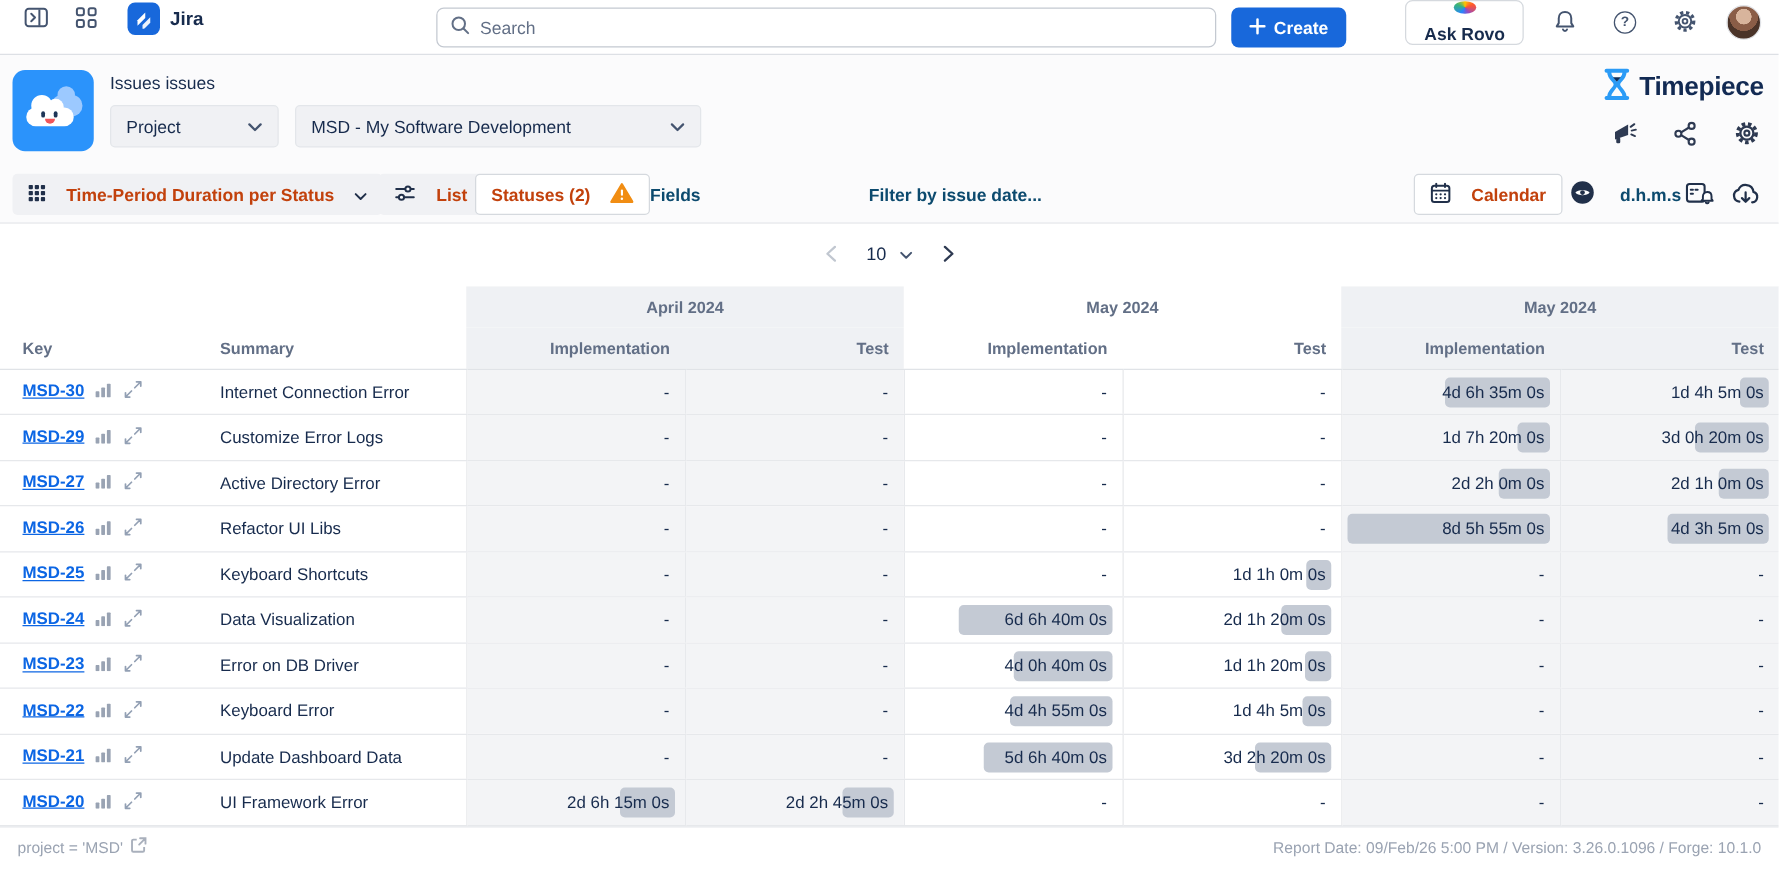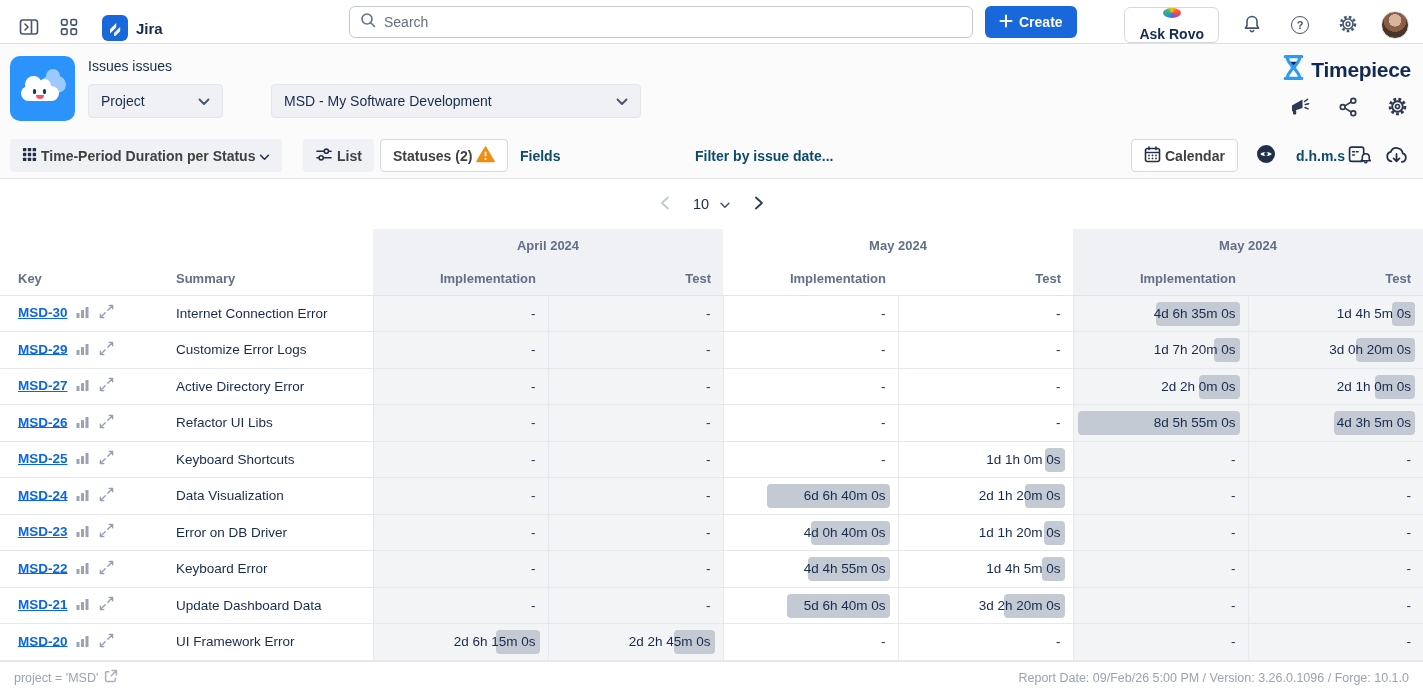--- a/index.html
+++ b/index.html
@@ -1,19 +1,19 @@
 <!DOCTYPE html>
 <html><head>
 <meta charset="utf-8">
 <style>
   * { margin:0; padding:0; box-sizing:border-box; }
   html,body { width:1423px; height:695px; font-family:"Liberation Sans", sans-serif; background:#fff; color:#172B4D; overflow:hidden; }
 
   
-  .topnav { position:relative; height:44px; background:#fff; border-bottom:1px solid #DDE0E5; display:flex; align-items:flex-end; padding:0 14px; }
+  .topnav { position:relative; height:44px; background:#fff; border-bottom:1px solid #DDE0E5; display:flex; align-items:flex-start; padding:0 14px; }
   .nav-left { display:flex; align-items:center; gap:10px; }
   .icon-btn { width:30px; height:30px; display:flex; align-items:center; justify-content:center; border:none; background:transparent; border-radius:4px; cursor:pointer; }
   .jira-brand { display:flex; align-items:center; gap:8px; margin-left:8px; }
   .jira-tile { width:26px; height:26px; border-radius:6px; background:#1868DB; display:flex; align-items:center; justify-content:center; }
   .jira-name { font-size:15px; font-weight:700; color:#172B4D; }
   .search-wrap { position:absolute; left:349px; top:6px; width:624px; height:32px; border:1px solid #C4C9D1; border-radius:6px; display:flex; align-items:center; gap:8px; padding:0 10px; background:#fff; }
   .search-wrap input { border:none; outline:none; flex:1; font-size:14px; color:#172B4D; font-family:inherit; background:transparent; }
   .search-wrap input::placeholder { color:#626F86; }
   .create-btn { position:absolute; left:985px; top:6px; height:32px; padding:0 14px; background:#1868DB; color:#fff; border:none; border-radius:6px; font-size:14px; font-weight:700; display:flex; align-items:center; gap:6px; cursor:pointer; font-family:inherit; }
   .nav-right { margin-left:auto; display:flex; align-items:center; gap:18px; }
@@ -30,29 +30,29 @@
   .cloud-bk::before { content:""; position:absolute; width:14px; height:14px; border-radius:50%; background:#9CC9FF; top:-7px; left:5px; }
   .cloud-w { position:absolute; left:11px; top:30px; width:38px; height:15px; background:#fff; border-radius:8px; }
   .cloud-w::before { content:""; position:absolute; width:17px; height:17px; border-radius:50%; background:#fff; top:-10px; left:4px; }
   .cloud-w::after { content:""; position:absolute; width:13px; height:13px; border-radius:50%; background:#fff; top:-7px; left:17px; }
   .cloud-eye { position:absolute; width:3px; height:5px; background:#1D3557; border-radius:2px; top:33px; }
   .cloud-mouth { position:absolute; top:39px; left:26px; width:8px; height:4px; background:#F0565A; border-radius:0 0 8px 8px; }
   .select-issues-label { position:absolute; left:88px; top:14px; font-size:14px; color:#172B4D; }
   .dd-row { position:absolute; left:88px; top:40px; display:flex; gap:13px; }
   .dropdown { height:34px; background:#F0F1F4; border:1px solid #E3E6EA; border-radius:4px; display:flex; align-items:center; justify-content:space-between; padding:0 12px; font-size:14px; color:#172B4D; cursor:pointer; }
   .dd-scope { width:135px; }
-  .dd-project { width:370px;margin-left:35px; }
+  .dd-project { width:325px; }
   .brand-wrap { position:absolute; right:12px; top:10px; display:flex; align-items:center; gap:5px; }
   .brand-name { font-size:21px; font-weight:700; color:#122A53; letter-spacing:-0.3px; }
   .hdr-icons { position:absolute; right:14px; top:52px; display:flex; gap:25px; align-items:center; }
   .hdr-icons .icon-btn { width:24px; height:24px; }
 
   
   .toolbar { position:relative; height:47px; background:#FBFBFC; border-bottom:1px solid #E2E4E8; }
-  .tb-btn { position:absolute; top:7px; height:33px; display:flex; align-items:center; gap:4px; border-radius:4px; font-size:14px; font-weight:600; color:#404040; padding:0 12px; cursor:pointer; border:none; background:#F0F1F4; font-family:inherit; }
+  .tb-btn { position:absolute; top:7px; height:33px; display:flex; align-items:center; gap:16px; border-radius:4px; font-size:14px; font-weight:600; color:#c2410c; padding:0 12px; cursor:pointer; border:none; background:#F0F1F4; font-family:inherit; }
   .tb-report { left:10px; }
   .tb-list { left:303px; }
   .tb-statuses { left:380px; background:#fff; border:1px solid #D5D9DE; }
   .tb-text { position:absolute; top:0; height:47px; display:flex; align-items:center; font-size:14px; font-weight:600; color:#0c4a6e; cursor:pointer; }
   .tb-fields { left:520px; }
   .tb-filter { left:695px; font-weight:600; }
   .tb-calendar { left:1131px; background:#fff; border:1px solid #D5D9DE; }
   .tb-dhms { left:1256px; gap:7px; }
   .tb-icon { position:absolute; top:0; height:47px; display:flex; align-items:center; cursor:pointer; background:transparent; border:none; }
   .tb-calbell { left:1348px; }

